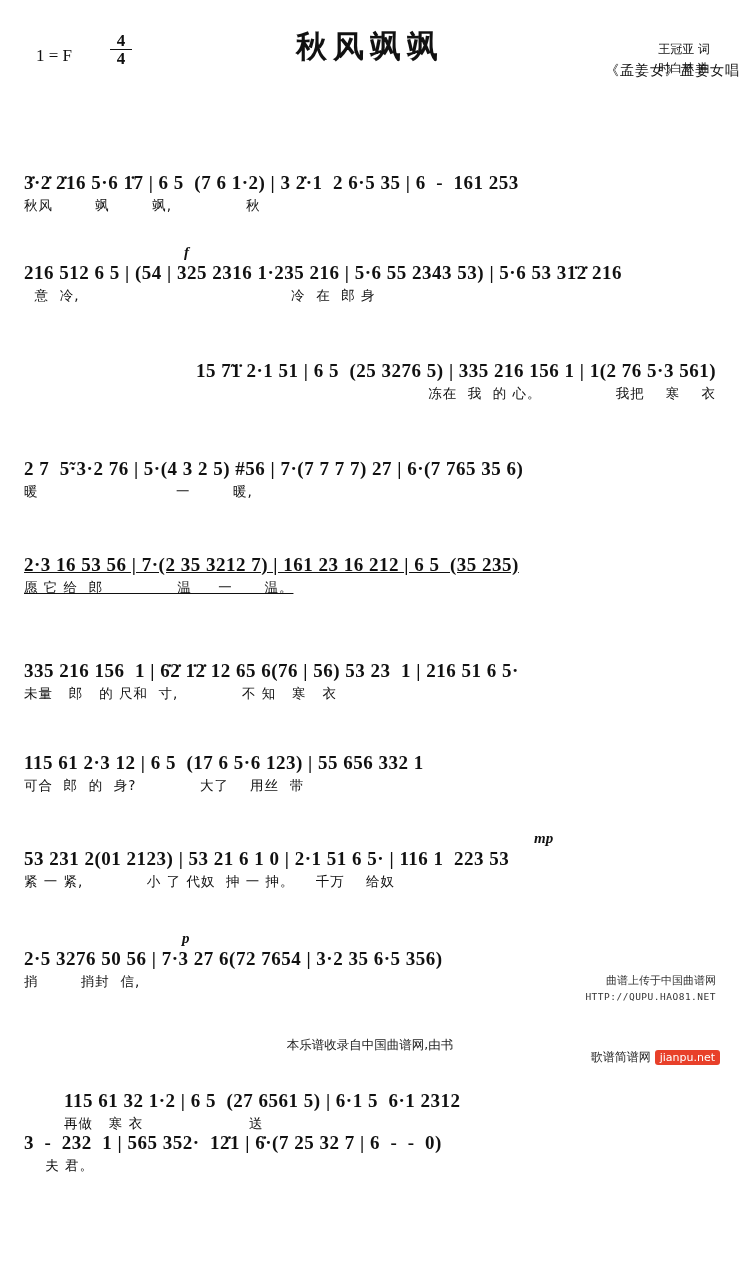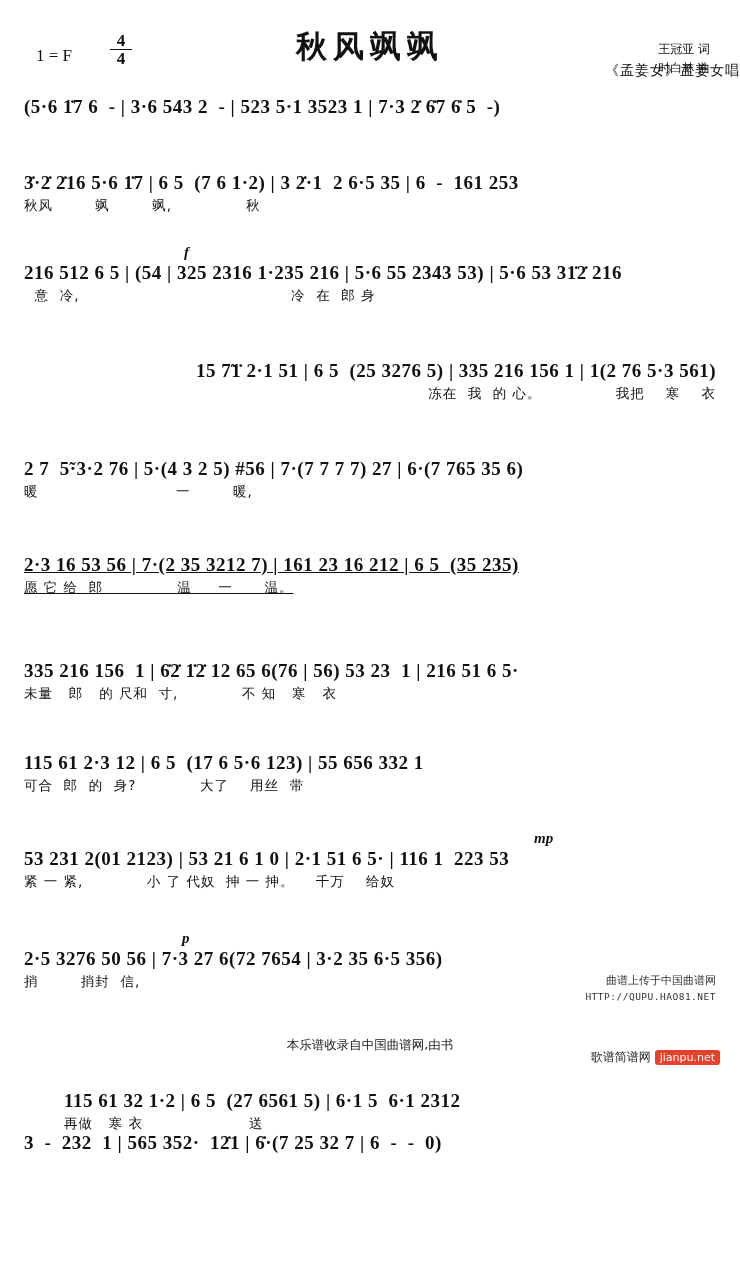--- a/index.html
+++ b/index.html
@@ -90,24 +90,20 @@
   </div>
 
   <div class="title">秋风飒飒</div>
   <div class="subtitle">《孟姜女》孟姜女唱</div>
 
   <div class="credits">
     <div>王冠亚 词</div>
     <div>时白林 曲</div>
   </div>
 
-  <div class="system" style="top:96px;">
-    <div class="notes">(5·6 1̇7 6  - | 3·6 543 2  - | 523 5·1 3523 1 | 7·3 2̇ 6̇7 6̇ 5  -)</div>
-    <div class="lyrics"></div>
-  </div>
 
   <div class="system" style="top:172px;">
     <div class="notes">3̇·2̇ 2̇16 5·6 1̇7 | 6 5  (7 6 1·2) | 3 2̇·1  2 6·5 35 | 6  -  161 253</div>
     <div class="lyrics">秋风        飒        飒,              秋</div>
   </div>
 
   <div class="system" style="top:262px;">
     <div class="dyn" style="left:160px;top:-18px;">f</div>
     <div class="notes">216 512 6 5 | (54 | 325 2316 1·235 216 | 5·6 55 2343 53) | 5·6 53 31̇2̇ 216</div>
     <div class="lyrics">  意  冷,                                        冷  在  郎 身</div>
@@ -150,20 +146,21 @@
     <div class="lyrics">捎        捎封  信,</div>
   </div>
 
   <div class="system" style="top:1090px;margin-left:40px;">
     <div class="notes">115 61 32 1·2 | 6 5  (27 6561 5) | 6·1 5  6·1 2312</div>
     <div class="lyrics">再做   寒 衣                    送</div>
   </div>
 
   <div class="system" style="top:1132px;">
     <div class="notes">3  -  232  1 | 565 352·  12̇1 | 6̇·(7 25 32 7 | 6  -  -  0)</div>
+    <div class="lyrics">    夫 君。</div>
   </div>
 
   <div class="site-stamp">
     <div>曲谱上传于中国曲谱网</div>
     <div class="url">HTTP://QUPU.HAO81.NET</div>
   </div>
 
   <div class="footer-note">本乐谱收录自中国曲谱网,由书</div>
 
   <div class="logo">

